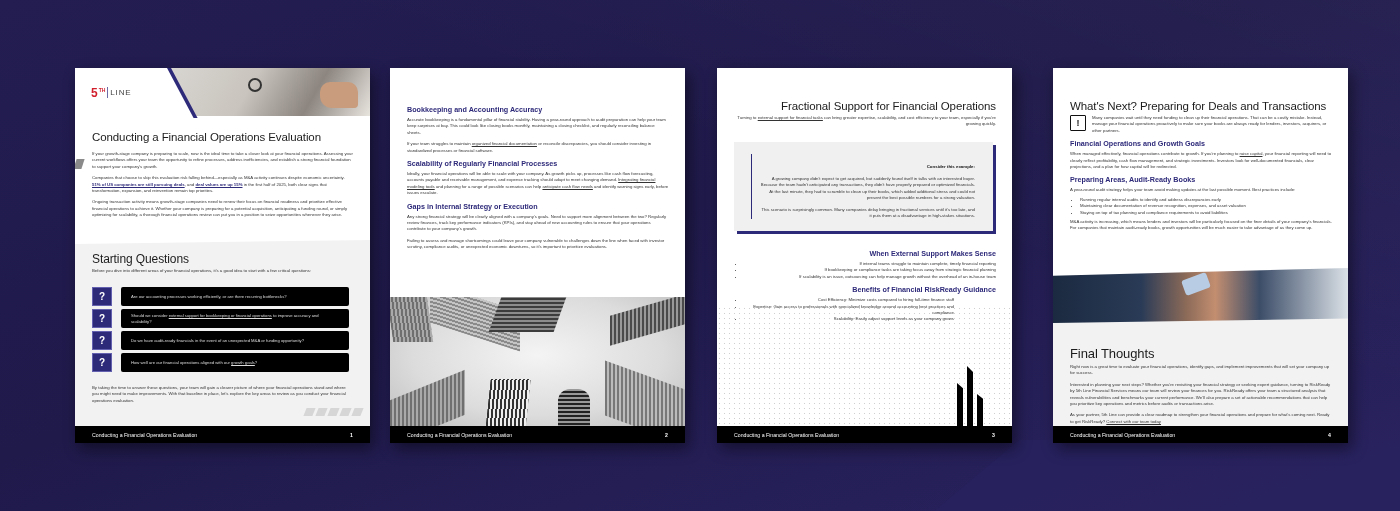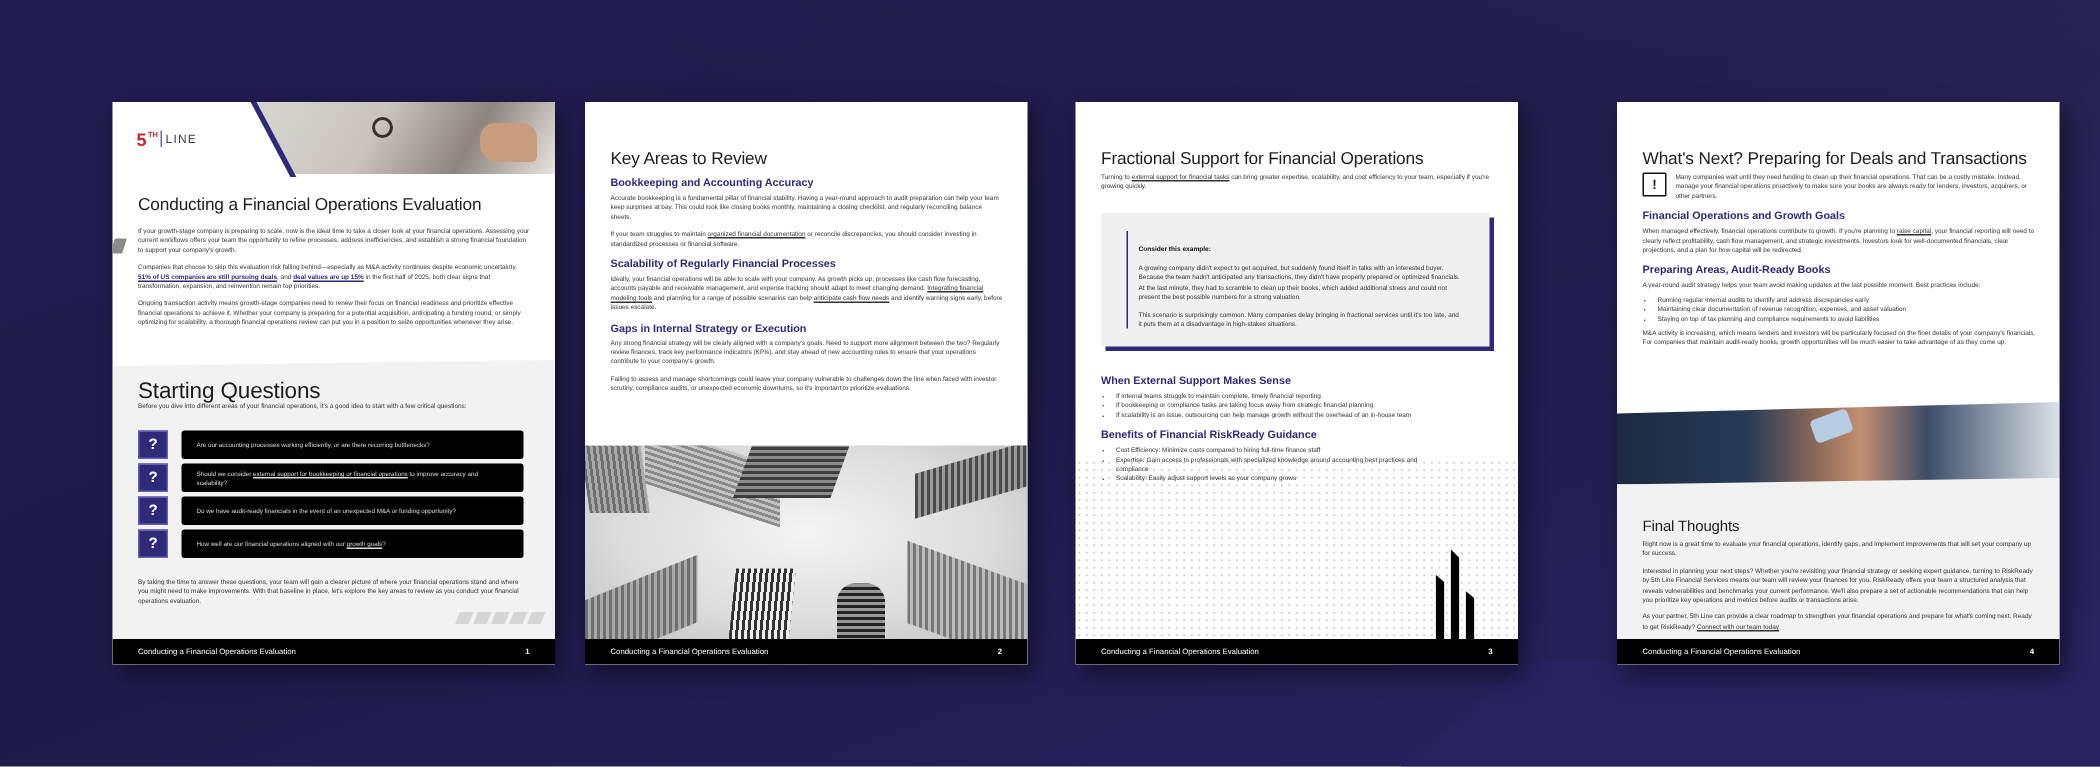--- a/index.html
+++ b/index.html
@@ -17,21 +17,21 @@
   .bg-shape2 {
     position: absolute; left: 900px; top: 440px; width: 600px; height: 200px;
     background: rgba(40,34,95,0.7);
     transform: skewX(-50deg);
   }
   .page {
     position: absolute; top: 68px; width: 295px; height: 375px;
     background: #fff; overflow: hidden;
     box-shadow: 4px 6px 14px rgba(0,0,0,0.45);
   }
-  .p1 { left: 75px; } .p2 { left: 390px; } .p3 { left: 717px; } .p4 { left: 1078px; }
+  .p1 { left: 75px; } .p2 { left: 390px; } .p3 { left: 717px; text-align: right; } .p4 { left: 1053px; }
   .footer {
     position: absolute; left: 0; bottom: 0; width: 100%; height: 17px;
     background: #000; color: #fff; font-size: 5.2px;
     display: flex; align-items: center; justify-content: space-between;
     padding: 0 17px;
   }
   .footer .num { font-weight: bold; }
   h1 { font-size: 11.5px; font-weight: normal; color: #1c1c1c; letter-spacing: -0.1px; }
   h2 { font-size: 7.2px; font-weight: bold; color: #2e2a7a; margin: 5px 0 3px; }
   p, li { font-size: 4.3px; line-height: 6.4px; color: #333; }
@@ -65,21 +65,21 @@
   .logo .bar { width: 1px; height: 11px; background: #6d6aa8; margin: 0 2px; }
   .logo .line { color: #444; font-size: 8px; letter-spacing: 0.8px; line-height: 12px; }
   .deco-gray { position: absolute; left: 0; top: 91px; width: 8px; height: 10px; background: #8a8a8a; transform: skewX(-18deg); }
   .p1-title { position: absolute; left: 17px; top: 63px; }
   .p1-body { position: absolute; left: 17px; top: 83px; width: 262px; }
   .p1-gray {
     position: absolute; left: 0; top: 172px; width: 100%; height: 190px;
     background: #f2f2f2;
     clip-path: polygon(0 4px, 100% 0, 100% 100%, 0 100%);
   }
-  .p1-gray h1 { position: absolute; left: 17px; top: 12px; font-size: 15px; }
+  .p1-gray h1 { position: absolute; left: 17px; top: 12px; font-size: 12px; }
   .p1-gray .intro { position: absolute; left: 17px; top: 28px; width: 230px; }
   .qrow { position: absolute; left: 17px; display: flex; align-items: center; }
   .qbox {
     width: 20px; height: 19px; background: #2e2a7a; color: #fff; font-weight: bold;
     font-size: 10px; display: flex; align-items: center; justify-content: center;
     border: 1px solid #6460b0;
   }
   .qtext {
     margin-left: 9px; width: 228px; height: 19px; background: #000; color: #ddd;
     border-radius: 2px; font-size: 4.2px; line-height: 5.6px; padding: 0 10px;
@@ -194,21 +194,20 @@
       </div>
   </div>
   <div class="footer">
     <span>Conducting a Financial Operations Evaluation</span>
     <span class="num">1</span>
   </div>
 </div>
 
 <div class="page p2">
   <div class="p2-content">
-    <h1>Key Areas to Review</h1>
     <h2>Bookkeeping and Accounting Accuracy</h2>
     <p>Accurate bookkeeping is a fundamental pillar of financial stability. Having a year-round approach to audit preparation can help your team keep surprises at bay. This could look like closing books monthly, maintaining a closing checklist, and regularly reconciling balance sheets.</p>
     <p><span>If your team struggles to maintain </span><span class="ulink">organized financial documentation</span><span> or reconcile discrepancies, you should consider investing in standardized processes or financial software.</span></p>
     <h2>Scalability of Regularly Financial Processes</h2>
     <p><span>Ideally, your financial operations will be able to scale with your company. As growth picks up, processes like cash flow forecasting, accounts payable and receivable management, and expense tracking should adapt to meet changing demand. </span><span class="ulink">Integrating financial modeling tools</span><span> and planning for a range of possible scenarios can help </span><span class="ulink">anticipate cash flow needs</span><span> and identify warning signs early, before issues escalate.</span></p>
     <h2>Gaps in Internal Strategy or Execution</h2>
     <p>Any strong financial strategy will be clearly aligned with a company's goals. Need to support more alignment between the two? Regularly review finances, track key performance indicators (KPIs), and stay ahead of new accounting rules to ensure that your operations contribute to your company's growth.</p>
     <p>Failing to assess and manage shortcomings could leave your company vulnerable to challenges down the line when faced with investor scrutiny, compliance audits, or unexpected economic downturns, so it's important to prioritize evaluations.</p>
   </div>
   <div class="city">
@@ -278,21 +277,21 @@
     <p>A year-round audit strategy helps your team avoid making updates at the last possible moment. Best practices include:</p>
     <ul>
       <li>Running regular internal audits to identify and address discrepancies early</li>
       <li>Maintaining clear documentation of revenue recognition, expenses, and asset valuation</li>
       <li>Staying on top of tax planning and compliance requirements to avoid liabilities</li>
     </ul>
     <p>M&amp;A activity is increasing, which means lenders and investors will be particularly focused on the finer details of your company's financials. For companies that maintain audit-ready books, growth opportunities will be much easier to take advantage of as they come up.</p>
   </div>
   <div class="p4-gray">
     <div class="inner">
-      <h1 style="font-size:10px;margin-top:18px">Final Thoughts</h1>
+      <h1 style="font-size:13px;margin-top:18px">Final Thoughts</h1>
       <p style="margin-top:3px">Right now is a great time to evaluate your financial operations, identify gaps, and implement improvements that will set your company up for success.</p>
       <p>Interested in planning your next steps? Whether you're revisiting your financial strategy or seeking expert guidance, turning to RiskReady by 5th Line Financial Services means our team will review your finances for you. RiskReady offers your team a structured analysis that reveals vulnerabilities and benchmarks your current performance. We'll also prepare a set of actionable recommendations that can help you prioritize key operations and metrics before audits or transactions arise.</p>
       <p><span>As your partner, 5th Line can provide a clear roadmap to strengthen your financial operations and prepare for what's coming next. Ready to get RiskReady? </span><span class="ulink">Connect with our team today</span></p>
     </div>
   </div>
   <div class="handshake"></div>
   <div class="footer">
     <span>Conducting a Financial Operations Evaluation</span>
     <span class="num">4</span>
   </div>

